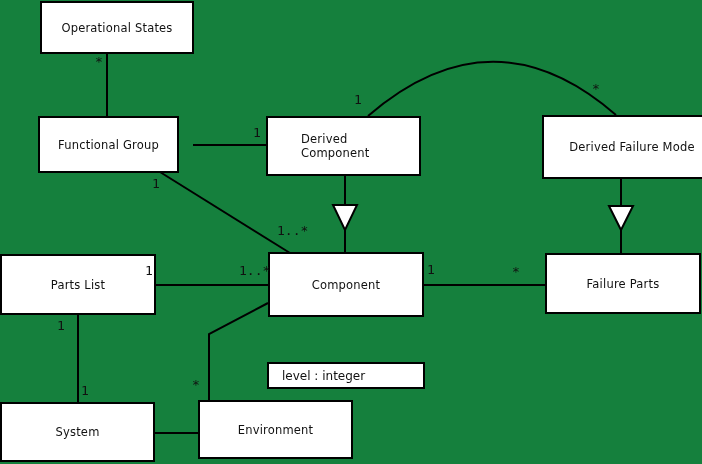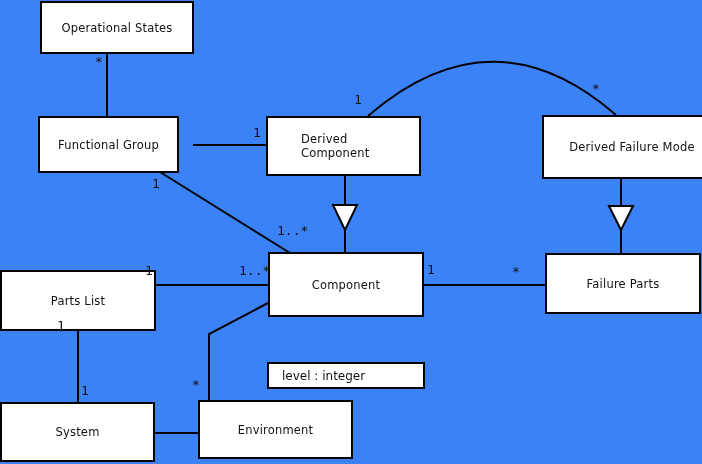--- a/index.html
+++ b/index.html
@@ -1,17 +1,17 @@
 <!DOCTYPE html>
 <html><head>
 <meta charset="utf-8">
 <style>
   html,body { margin:0; padding:0; background:#ffffff; }
   #diagram {
-    position:relative; width:702px; height:464px; background:#3b82f6;
+    position:relative; width:702px; height:464px; background:#15803d;
     font-family:"DejaVu Sans","Liberation Sans",sans-serif;
     overflow:hidden;
   }
   #wires { position:absolute; left:0; top:0; width:702px; height:464px; }
   .uml-class {
     position:absolute; box-sizing:border-box;
     border:2px solid #000; background:#fff;
     display:flex; align-items:center; justify-content:center;
     font-size:11.5px; color:#111; letter-spacing:0.2px;
     z-index:2;
@@ -77,21 +77,21 @@
     <span>Component</span>
   </div>
   <div class="uml-attr" style="left:267px;top:318px;width:158px;height:27px;">
     <span>level : integer</span>
   </div>
 
   <div class="uml-class" style="left:545px;top:253px;width:156px;height:61px;">
     <span>Failure Parts</span>
   </div>
 
-  <div class="uml-class" style="left:0px;top:254px;width:156px;height:61px;margin-top:16px;">
+  <div class="uml-class" style="left:0px;top:254px;width:156px;height:61px;">
     <span>Parts List</span>
   </div>
 
   <div class="uml-class" style="left:0px;top:402px;width:155px;height:60px;">
     <span>System</span>
   </div>
 
   <div class="uml-class" style="left:198px;top:400px;width:155px;height:59px;">
     <span>Environment</span>
   </div>

